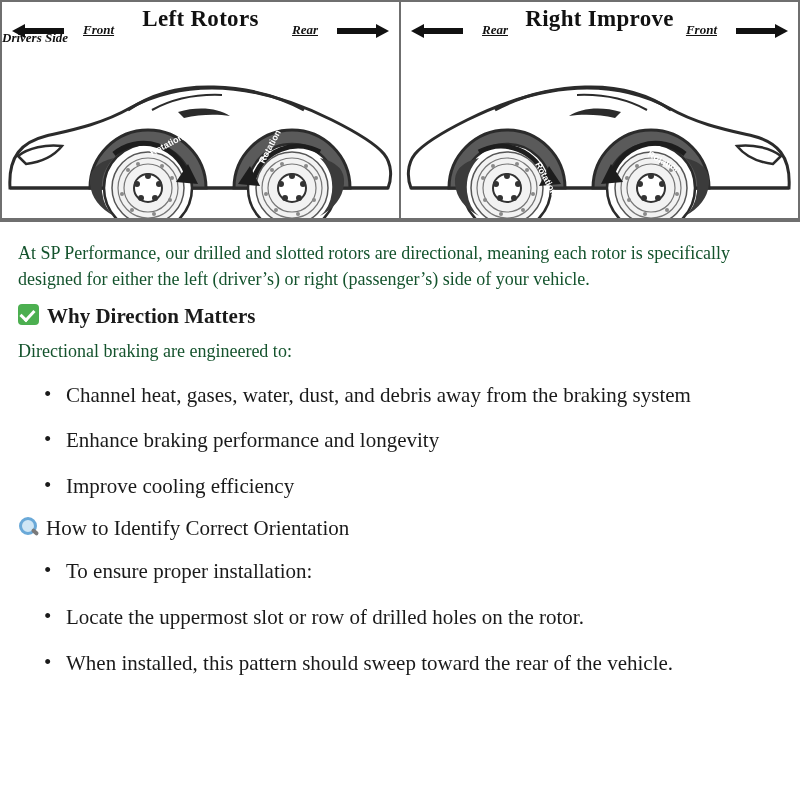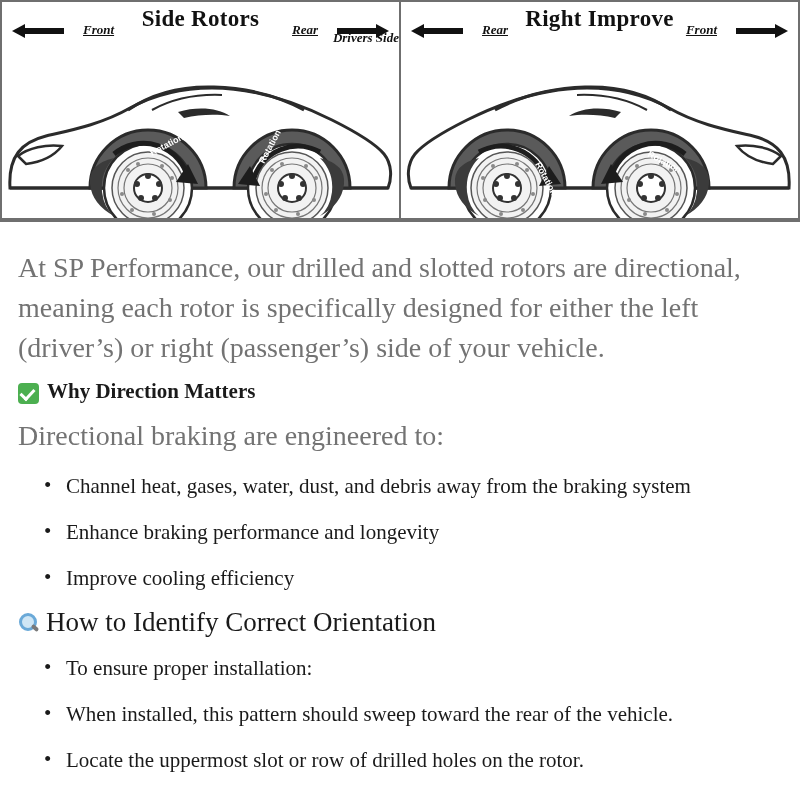--- a/index.html
+++ b/index.html
@@ -44,21 +44,21 @@
   .panel-title {
     text-align: center;
     font-family: "Liberation Serif", serif;
     font-weight: bold;
     font-size: 23px;
     letter-spacing: 0.3px;
     margin: 4px 0 0 0;
     color: #111;
   }
   .panel-sub {
-    text-align: right;
+    text-align: left;
     font-style: italic;
     font-weight: bold;
     font-size: 13px;
     color: #111;
     margin-top: -2px;
   }
 
   .arrow-tag {
     position: absolute;
     top: 20px;
@@ -101,39 +101,39 @@
   .arrow-shape.right .head { right: 0; border-left: 13px solid #111; }
 
   .car-svg { position: absolute; left: 0; top: 36px; }
 
   
   .content {
     padding: 14px 18px 0 18px;
     box-sizing: border-box;
   }
   p.para {
-    font-size: 28px;
+    font-size: 18px;
     line-height: 1.42;
-    margin: 12px 0 10px 0;
-    color: #737373;
+    margin: 5px 0 10px 0;
+    color: #14532d;
   }
   h2.heading {
     font-size: 21px;
     font-weight: bold;
     margin: 12px 0 10px 0;
     display: flex;
-    align-items: flex-end;
+    align-items: flex-start;
     gap: 8px;
   }
   h3.heading2 {
-    font-size: 27px;
+    font-size: 21px;
     font-weight: normal;
     margin: 14px 0 8px 0;
     display: flex;
-    align-items: center;
+    align-items: flex-start;
     gap: 6px;
   }
   .emoji-check {
     display: inline-block;
     width: 21px; height: 21px;
     background: #4caf50;
     border-radius: 4px;
     position: relative;
     flex: none;
   }
@@ -191,21 +191,21 @@
   }
 </style>
 </head>
 <body>
 
 <div class="page">
 
   <div class="diagram">
 
     <div class="panel left">
-      <div class="panel-title">Side Rotors</div>
+      <div class="panel-title">Left Rotors</div>
       <div class="panel-sub">Drivers Side</div>
 
       <div class="arrow-tag tl">
         <span class="arrow-shape left">
           <span class="head"></span>
             <span class="shaft"></span>
         </span>
         <span class="lbl">Front</span>
       </div>
       <div class="arrow-tag tr">
@@ -409,18 +409,18 @@
       <li>Improve cooling efficiency</li>
     </ul>
 
     <h3 class="heading2">
       <span class="emoji-glass"></span>
       <span>How to Identify Correct Orientation</span>
     </h3>
 
     <ul class="bullets">
       <li>To ensure proper installation:</li>
+      <li>Locate the uppermost slot or row of drilled holes on the rotor.</li>
       <li>When installed, this pattern should sweep toward the rear of the vehicle.</li>
-      <li>Locate the uppermost slot or row of drilled holes on the rotor.</li>
     </ul>
 
   </div>
 </div>
 
 </body></html>

